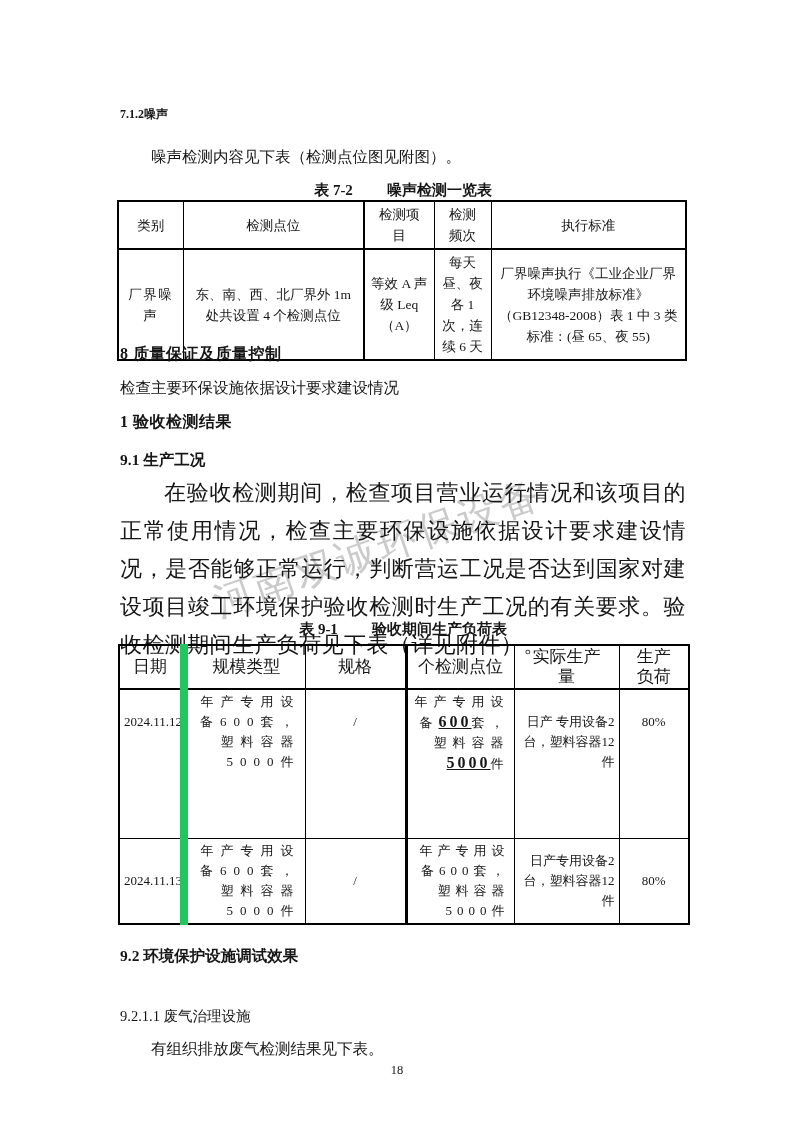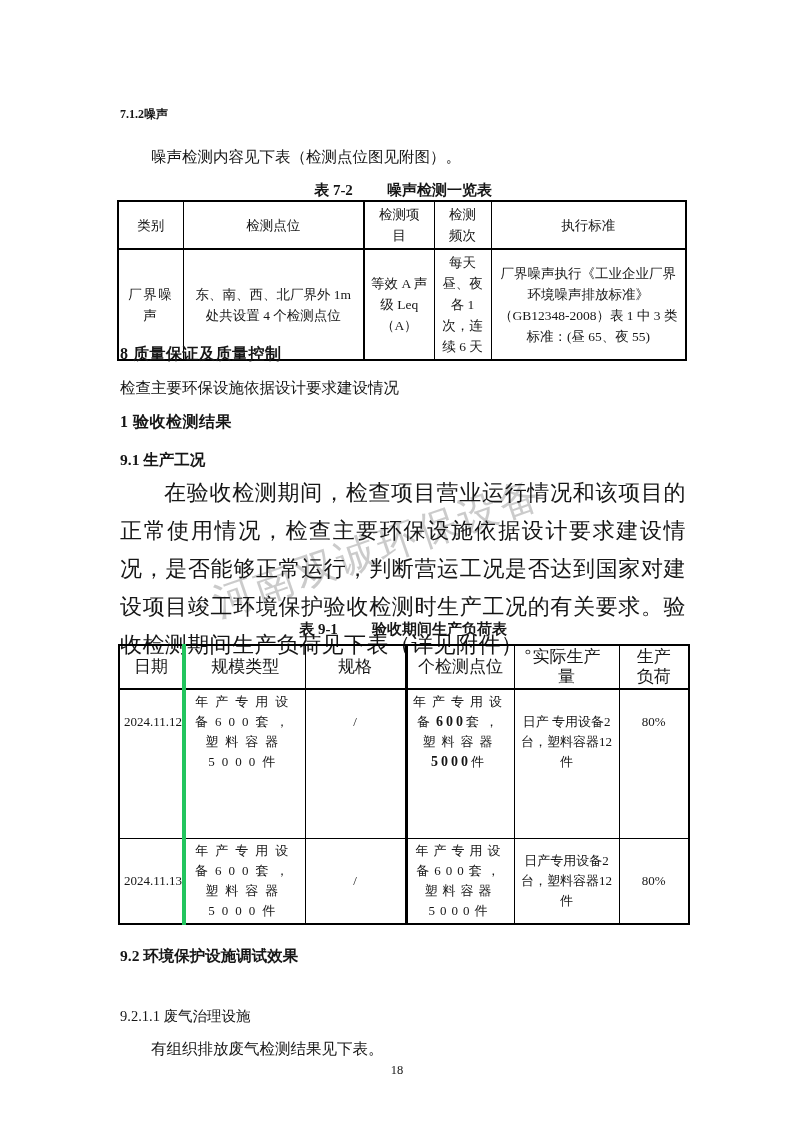--- a/index.html
+++ b/index.html
@@ -63,27 +63,27 @@
   .t72 tr.drow { height: 96px; }
   .t72 .bl2 { border-left: 2px solid #000; margin-top: 48px; }
 
   .t91 { left: 118px; top: 644px; width: 570px; border: 2px solid #000; }
   .t91 td { font-size: 13px; line-height: 20px; padding: 2px 4px; }
   .t91 tr.hrow { height: 23px; }
   .t91 tr.hrow td { font-size: 17px; padding: 1px 10px; border-bottom: 2px solid #000; }
   .t91 tr.r1 { height: 149px; }
   .t91 tr.r1 td { vertical-align: top; }
   .t91 tr.r2 { height: 80px; }
-  .t91 .bl2 { border-left: 4px solid #22c55e; }
+  .t91 .bl2 { border-left: 8px solid #22c55e; }
   .t91 .bl3 { border-left: 3px solid #000; }
   .pt { padding-top: 22px !important; }
-  .cell-left { text-align: center; }
+  .cell-left { text-align: right; }
   .sp  { letter-spacing: 7px; font-size: 12.5px; }
   .design-r1 { line-height: 32px; font-size: 13px; letter-spacing: 6px; }
-  .design-r1 .num { font-weight: bold; font-size: 14px; letter-spacing: 3px; }
+  .design-r1 .num { font-weight: bold; font-size: 16px; letter-spacing: 3px; text-decoration: underline; }
   .actual-r1 { font-size: 12.5px; line-height: 21px; }
   .design-r2 { letter-spacing: 5px; font-size: 12.5px; line-height: 21px; }
   .actual-r2 { font-size: 13px; line-height: 27px; font-family: Liberation Serif, serif; }
   .datecell { font-size: 12.5px; }
 
   .pageno { position: absolute; left: 0; width: 794px; text-align: center; font-size: 12.5px; }
 </style>
 </head>
 <body>
 

